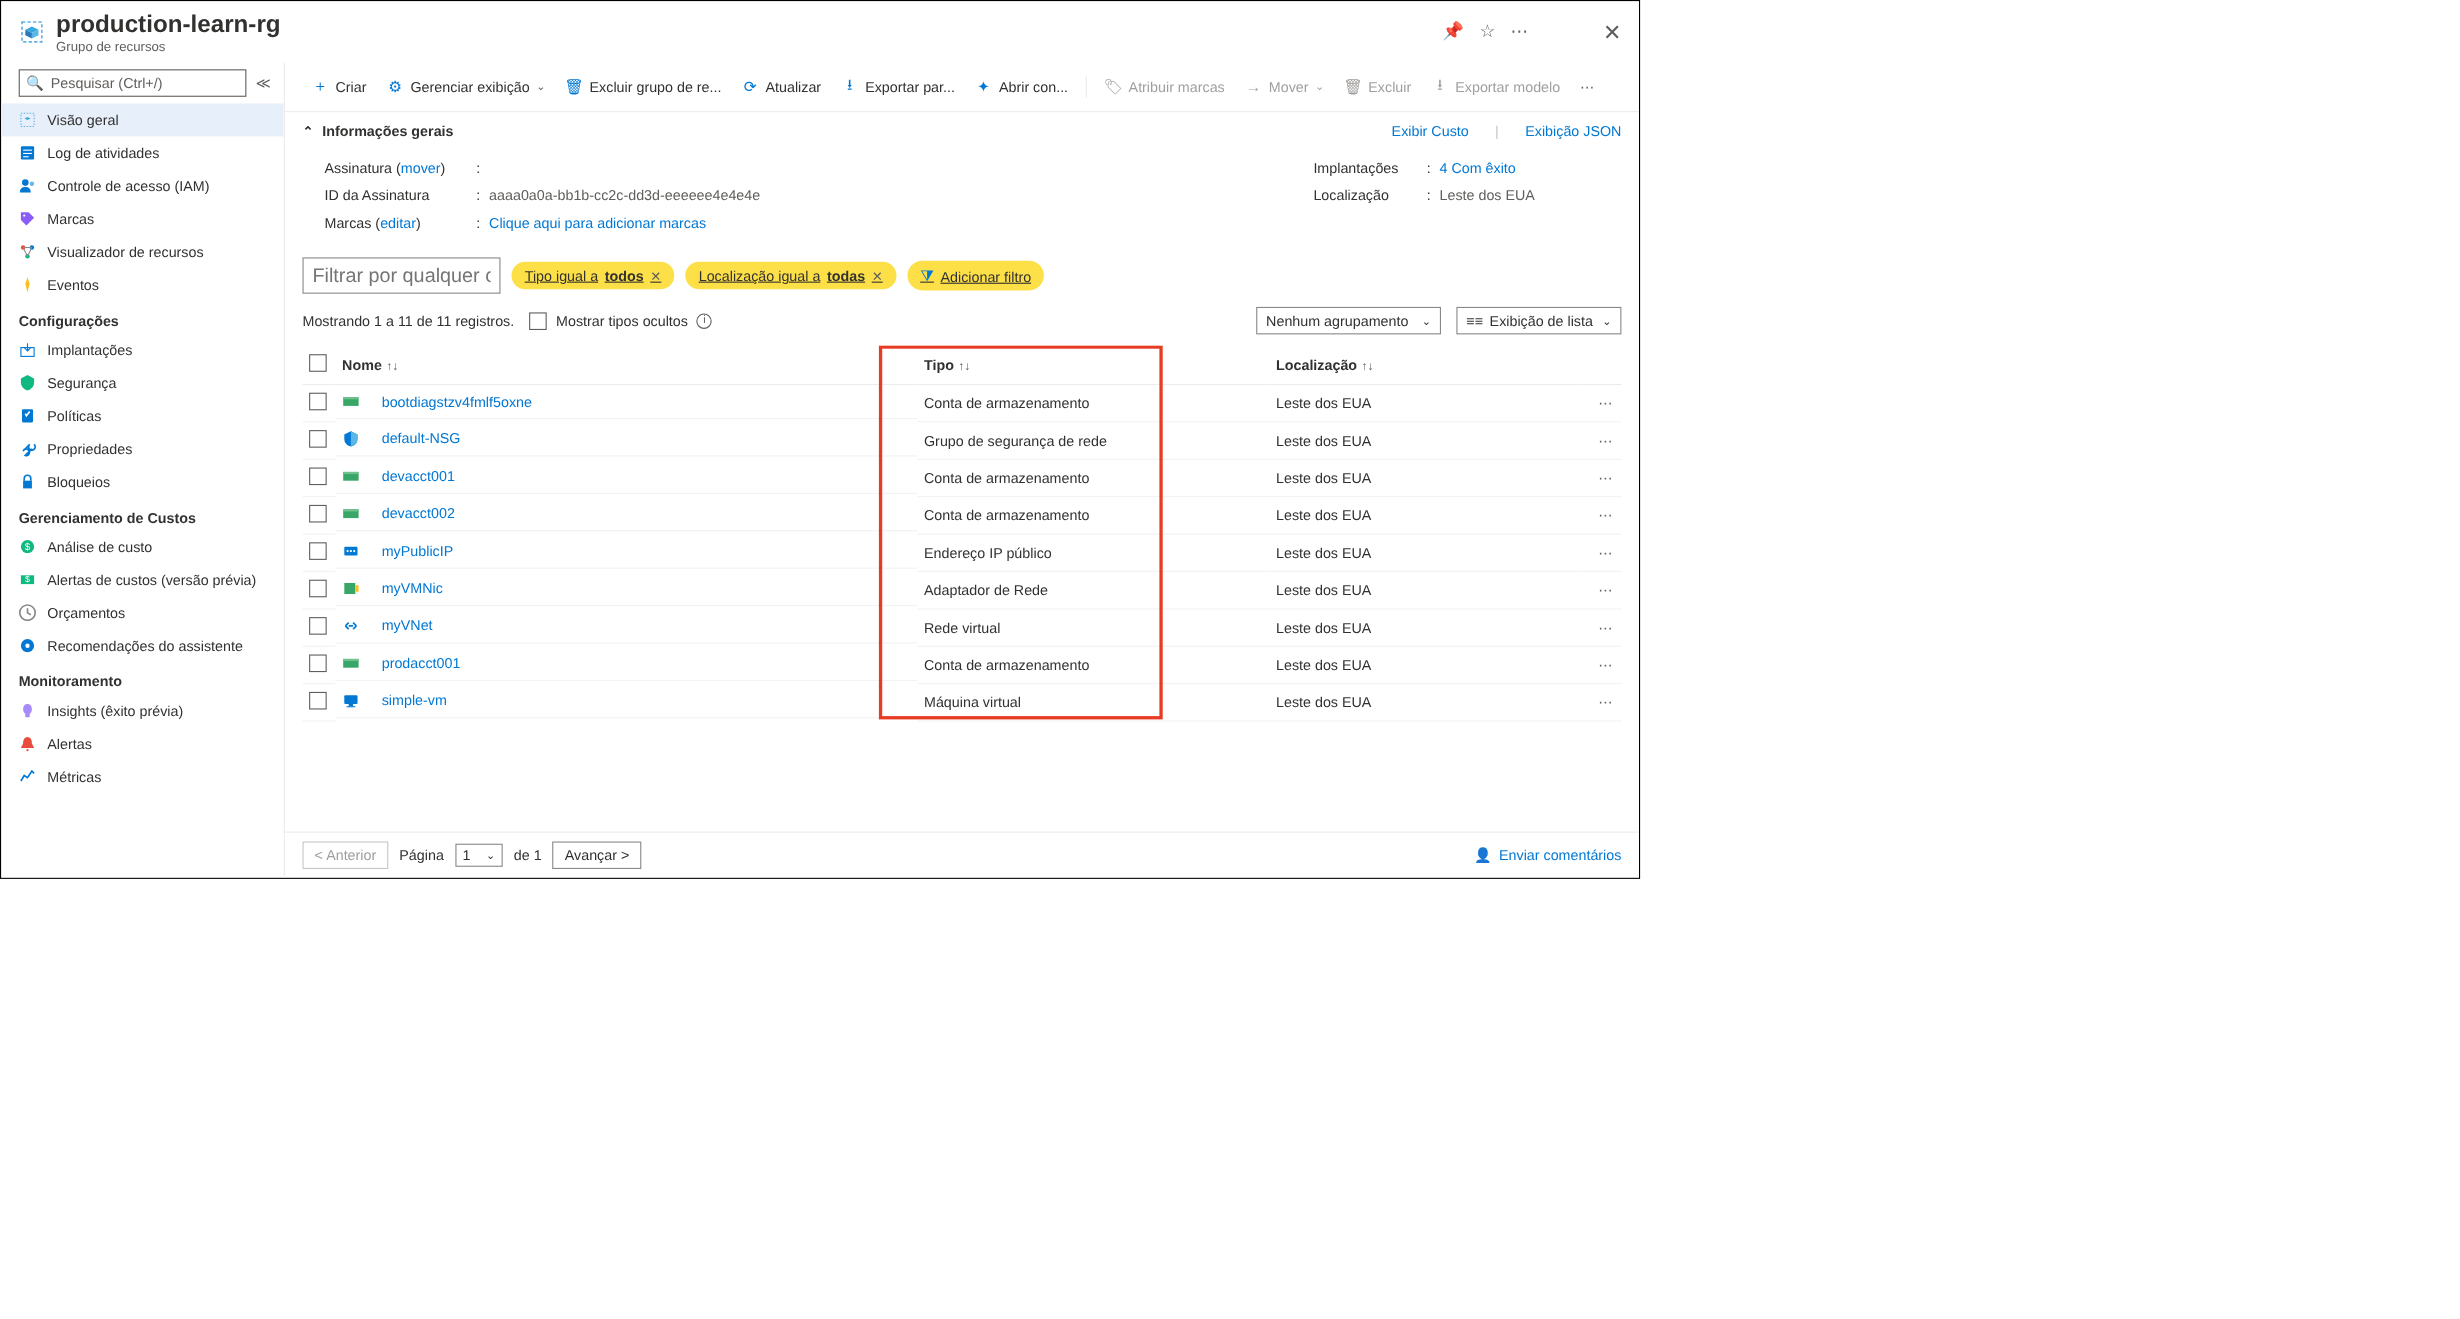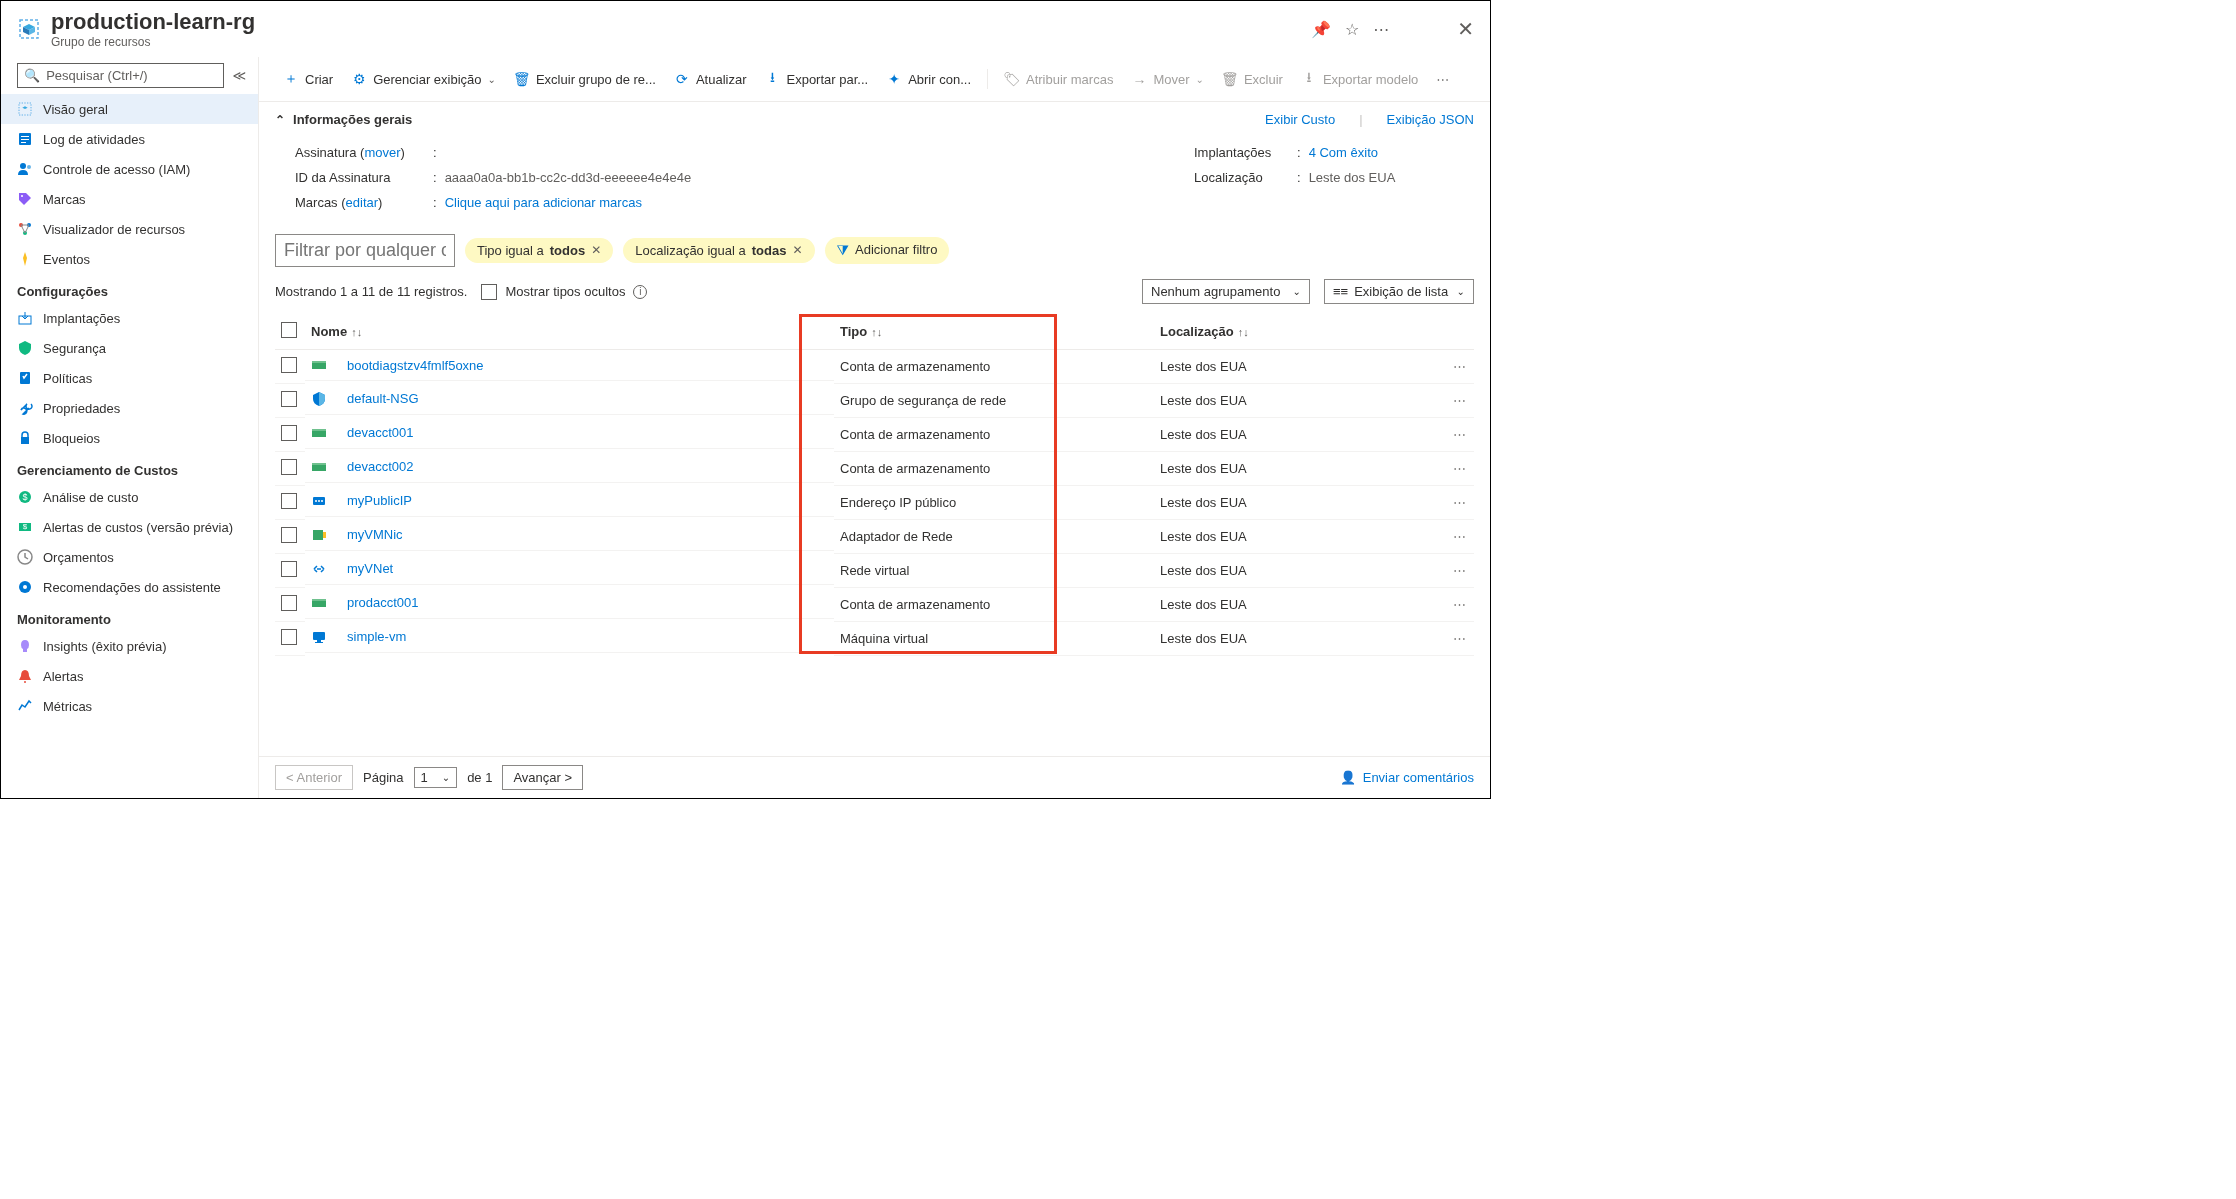--- a/index.html
+++ b/index.html
@@ -37,21 +37,21 @@
 .ess-row { display:flex; gap:8px; }
 .ess-label { color:#323130; min-width:130px; }
 .ess-colon { color:#323130; }
 .ess-value { color:#605e5c; }
 .ess-value.link { color:#0078d4; }
 .tabs { display:flex; gap:20px; padding: 6px 16px 0 16px; border-bottom:1px solid #edebe9; }
 .tab { padding: 8px 0 10px; cursor:pointer; font-size:14px; color:#323130; }
 .tab.active { font-weight:600; border-bottom: 2px solid #0078d4; }
 .filter-row { display:flex; align-items:center; gap:10px; padding: 14px 16px 8px; }
 .filter-input { border:1px solid #8a8886; padding:5px 8px; width:180px; font-size:18px; color:#605e5c; background:#fff; }
-.pill { background:#fef9c3; border-radius:14px; padding:5px 12px; display:flex; align-items:flex-start; gap:6px; font-size:13px; cursor:pointer; color:#323130; }
+.pill { background:#fde047; border-radius:14px; padding:5px 12px; display:flex; align-items:flex-end; gap:6px; font-size:13px; cursor:pointer; color:#323130;text-decoration:underline; }
 .pill .x { font-size:12px; color:#605e5c; }
 .pill .picon { color:#0078d4; font-size:14px; }
 .status-row { display:flex; align-items:center; padding: 4px 16px 10px; gap:14px; font-size:13px; }
 .status-row .left { flex:1; display:flex; align-items:center; gap:14px; }
 .checkbox { width:16px; height:16px; border:1px solid #605e5c; display:inline-block; background:#fff; }
 .dropdown { border:1px solid #8a8886; padding:4px 8px; display:flex; align-items:center; gap:8px; font-size:13px; cursor:pointer; }
 .table-wrap { flex:1; overflow:auto; padding: 0 16px; position:relative; }
 .table { width:100%; border-collapse:collapse; }
 .table th { text-align:left; font-weight:600; padding:8px 6px; border-bottom:1px solid #edebe9; font-size:13px; }
 .table th .sort { color:#605e5c; font-size:11px; margin-left:4px; }

